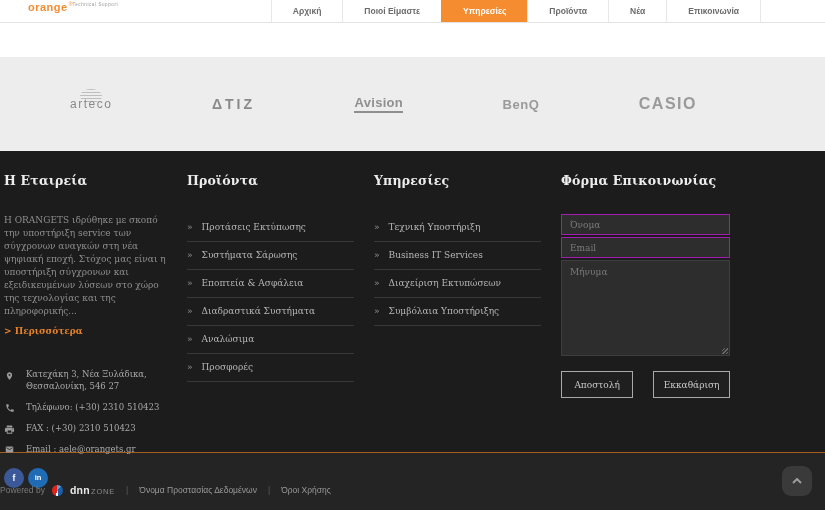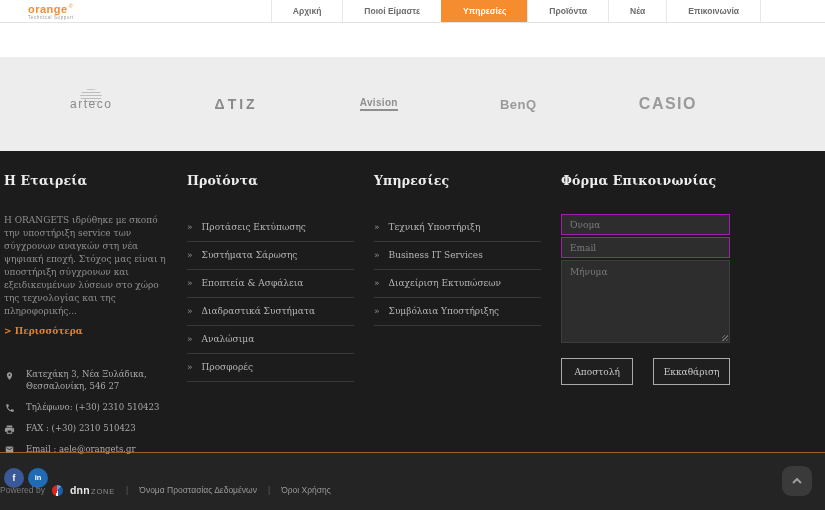--- a/index.html
+++ b/index.html
@@ -3,21 +3,21 @@
 <meta charset="utf-8">
 <style>
   * { margin:0; padding:0; box-sizing:border-box; }
   body { width:825px; height:510px; background:#fff; font-family:"Liberation Sans", sans-serif; }
   .page { position:relative; width:825px; height:510px; overflow:hidden; background:#fff; }
 
   
   .header { height:23px; background:#fff; border-bottom:1px solid #e3e3e3;
             display:flex; align-items:stretch; justify-content:space-between;
             padding-left:28px; }
-  .logo { display:flex; flex-direction:column; justify-content:center; line-height:1; cursor:pointer; padding-top:2px; }
+  .logo { display:flex; flex-direction:row; justify-content:center; line-height:1; cursor:pointer; padding-top:2px; }
   .logo-line { display:flex; align-items:flex-start; }
   .logo-brand { color:#f68c30; font-weight:bold; font-size:11px; letter-spacing:.5px; }
   .logo-reg { color:#f68c30; font-size:5px; margin-left:1px; }
   .logo-tagline { color:#9a9a9a; font-size:4.5px; letter-spacing:.6px; margin-top:1px; }
   .nav { display:flex; align-items:stretch; margin-right:64px;font-weight:bold; }
   .nav-item { display:flex; align-items:center; padding:0 21px; font-size:8.5px; color:#6b6b6b;
               text-decoration:none; border-left:1px solid #e7e7e7; cursor:pointer; white-space:nowrap; }
   .nav-item:last-child { border-right:1px solid #e7e7e7; }
   .nav-item.active { background:#f68c30; color:#fff; border-left-color:#f68c30; }
 
@@ -25,21 +25,21 @@
   .brands { margin-top:34px; height:94px; background:#ededed;
             display:flex; align-items:center; justify-content:space-between;
             padding:0 128px 0 70px; }
   .brand { color:#8f8f8f; font-weight:bold; white-space:nowrap; }
   .brand-arteco { position:relative; font-size:12px; font-weight:normal; letter-spacing:1.5px; color:#8a8a8a; }
   .arteco-ball { position:absolute; left:50%; top:-8px; transform:translateX(-50%);
                  width:22px; height:14px; border-radius:50%;
                  background:repeating-linear-gradient(#bdbdbd 0 1px, #ededed 1px 3px); }
   .arteco-text { position:relative; }
   .brand-atiz { font-size:14px; letter-spacing:3px; color:#8a8a8a; }
-  .brand-avision { font-size:10px; border-bottom:2px solid #8f8f8f; padding-bottom:1px; letter-spacing:.3px; }
+  .brand-avision { font-size:13px; border-bottom:2px solid #8f8f8f; padding-bottom:1px; letter-spacing:.3px; }
   .brand-benq { font-size:13px; letter-spacing:.5px; color:#9a9a9a; }
   .brand-casio { font-size:16px; letter-spacing:1.5px; color:#9a9a9a; }
 
   
   .footer { background:#1c1c1c; height:301px; padding:22px 0 0 4px; font-family:"DejaVu Serif", serif; }
   .cols { display:grid; grid-template-columns:163px 167px 167px 169px; column-gap:20px; }
   .col h3 { color:#ededed; font-size:12.5px; font-weight:bold; margin-bottom:26px; letter-spacing:.2px; }
 
   .col-company p { color:#8e8e8e; font-size:9px; line-height:1.45; }
   .more-link { display:inline-block; color:#e8822a; font-size:9px; font-weight:bold; margin-top:8px;
@@ -57,21 +57,21 @@
 
   .link-list { list-style:none; }
   .link-list li { display:flex; align-items:center; padding:8px 0 9px; border-bottom:1px solid #383838; }
   .chev { color:#8f8f8f; font-size:9px; margin-right:9px; line-height:1; }
   .link-list a { color:#b5b5b5; font-size:9px; text-decoration:none; cursor:pointer; }
 
   .col-form input { display:block; width:169px; height:21px; background:#2d2d2d; border:1px solid #a21caf;
                     color:#bbb; font-size:9px; font-family:"DejaVu Serif", serif; padding:0 8px; margin-bottom:2px; }
   .col-form input::placeholder, .col-form textarea::placeholder { color:#7b7b7b; }
   .ta-wrap { position:relative; margin-bottom:15px; }
-  .col-form textarea { display:block; width:169px; height:83px; background:#2d2d2d; border:1px solid #3d3d3d;
+  .col-form textarea { display:block; width:169px; height:96px; background:#2d2d2d; border:1px solid #3d3d3d;
                        color:#bbb; font-size:9px; font-family:"DejaVu Serif", serif; padding:6px 8px; resize:none; }
   .ta-wrap::after { content:""; position:absolute; right:2px; bottom:2px; width:6px; height:6px;
                     background:repeating-linear-gradient(135deg, transparent 0 1.5px, #6b6b6b 1.5px 2.5px); }
   .form-btns { display:flex; gap:20px; }
   .form-btns button { height:27px; background:#1f1f1f; border:1px solid #a9a9a9; color:#c9c9c9;
                       font-size:9px; font-family:"DejaVu Serif", serif; cursor:pointer; }
   .btn-submit { width:80px; }
   .btn-clear { width:85px; }
 
   

